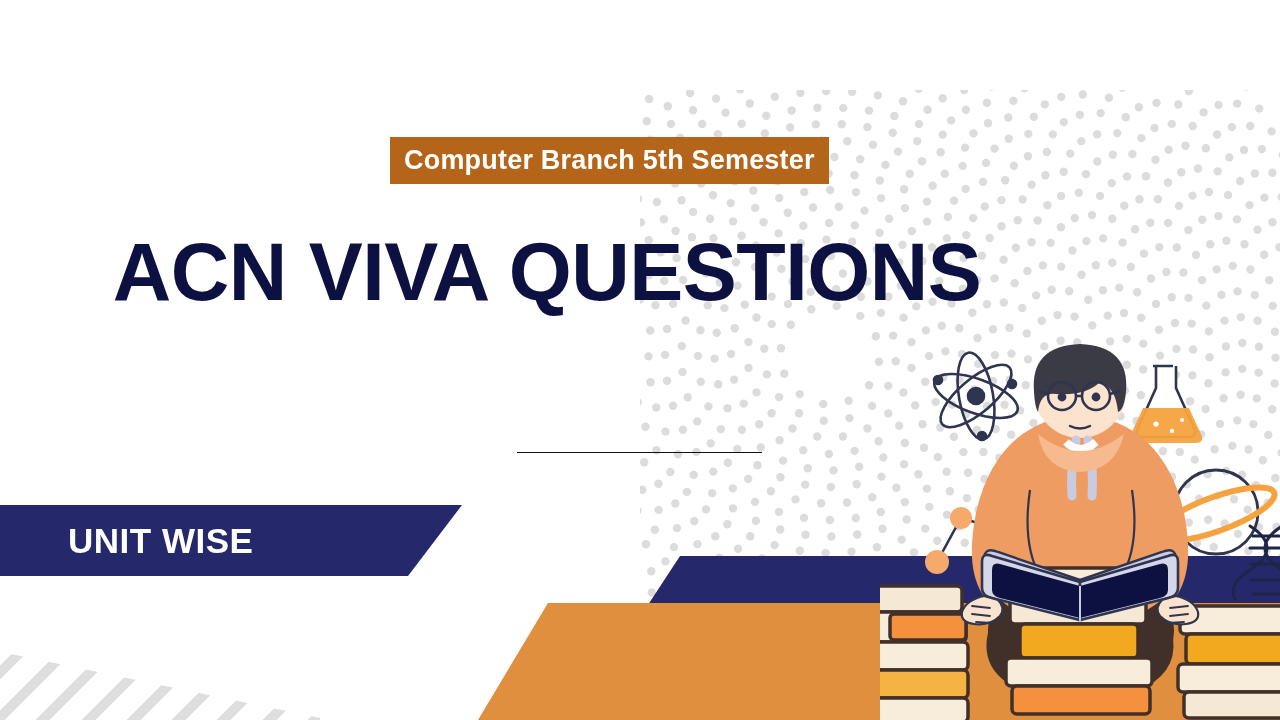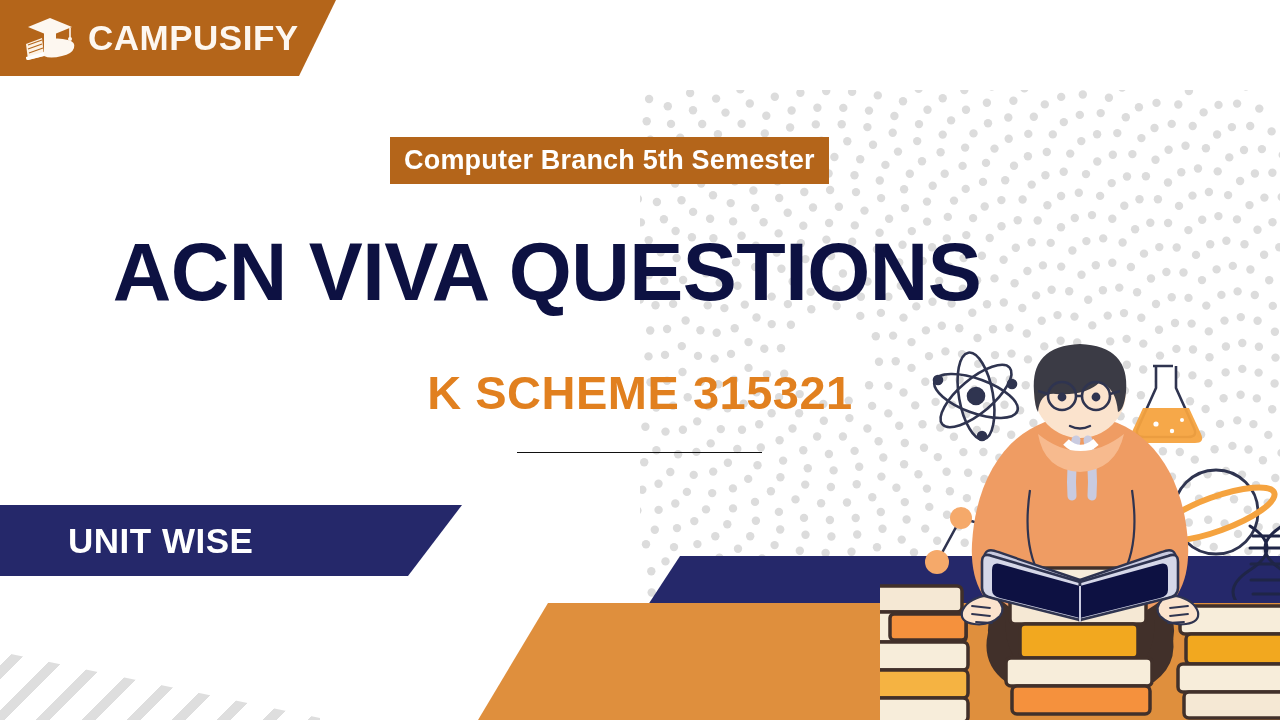--- a/index.html
+++ b/index.html
@@ -1050,44 +1050,28 @@
       <path d="M200 256 L280 234 q8-2 8 6 l0 20 q0 6-8 8 l-80 20 z" fill="#0d1142"></path>
       <path d="M200 256 l0 36" stroke="#c9cbe0" stroke-width="2"></path>
 
       <path d="M104 266 q-18 4-22 16 q-2 10 12 12 q16 2 26-8 q6-8-2-16 z" fill="#fbe3cd" stroke="#2f3450" stroke-width="2.2"></path>
       <path d="M296 266 q18 4 22 16 q2 10-12 12 q-16 2-26-8 q-6-8 2-16 z" fill="#fbe3cd" stroke="#2f3450" stroke-width="2.2"></path>
       <path d="M92 276 l18 2 M92 284 l18 2 M96 292 l16 1" stroke="#2f3450" stroke-width="1.8" fill="none" stroke-linecap="round"></path>
       <path d="M308 276 l-18 2 M308 284 l-18 2 M304 292 l-16 1" stroke="#2f3450" stroke-width="1.8" fill="none" stroke-linecap="round"></path>
     </g>
   </svg>
 
-  <div id="logo-banner">
-    <svg id="logo-icon" viewBox="0 0 56 48">
-
-      <path d="M4 30 L20 24 L22 42 L6 46 Z" fill="#fdf3e6"></path>
-      <path d="M6 31 L20 26 M6 35 L20 30 M7 39 L21 34" stroke="#b4651a" stroke-width="1.1" fill="none"></path>
-      <path d="M22 42 L6 46 q-2 .6-2-2 l0-1 L22 38 Z" fill="#ffffff"></path>
-      <path d="M22 26 q14-3 24 0 q8 2 6 8 q-2 6-12 8 q-12 3-18 0 l0-16 z" fill="#fdf7f0"></path>
-
-      <path d="M28 4 L6 13 L28 22 L50 13 Z" fill="#fdf7f0"></path>
-      <path d="M22 16 l0 10 q6 4 12 0 l0-10 z" fill="#fdf7f0"></path>
-      <path d="M48 14 l0 10" stroke="#fdf7f0" stroke-width="1.6" fill="none"></path>
-      <circle cx="48" cy="25" r="2" fill="#fdf7f0"></circle>
-    </svg>
-    <span id="logo-text">CAMPUSIFY</span>
-  </div>
 
 
   <div id="semester-banner">
     <span>Computer Branch 5th Semester</span>
   </div>
 
   <h1 id="main-title">ACN VIVA QUESTIONS</h1>
 
-  <div id="sub-title">K SCHEME 315321</div>
 
   <div id="divider-line"></div>
 
   <div id="unitwise-banner">
     <span id="unitwise-label">UNIT WISE</span>
   </div>
 
 </div>
 
 </body></html>

